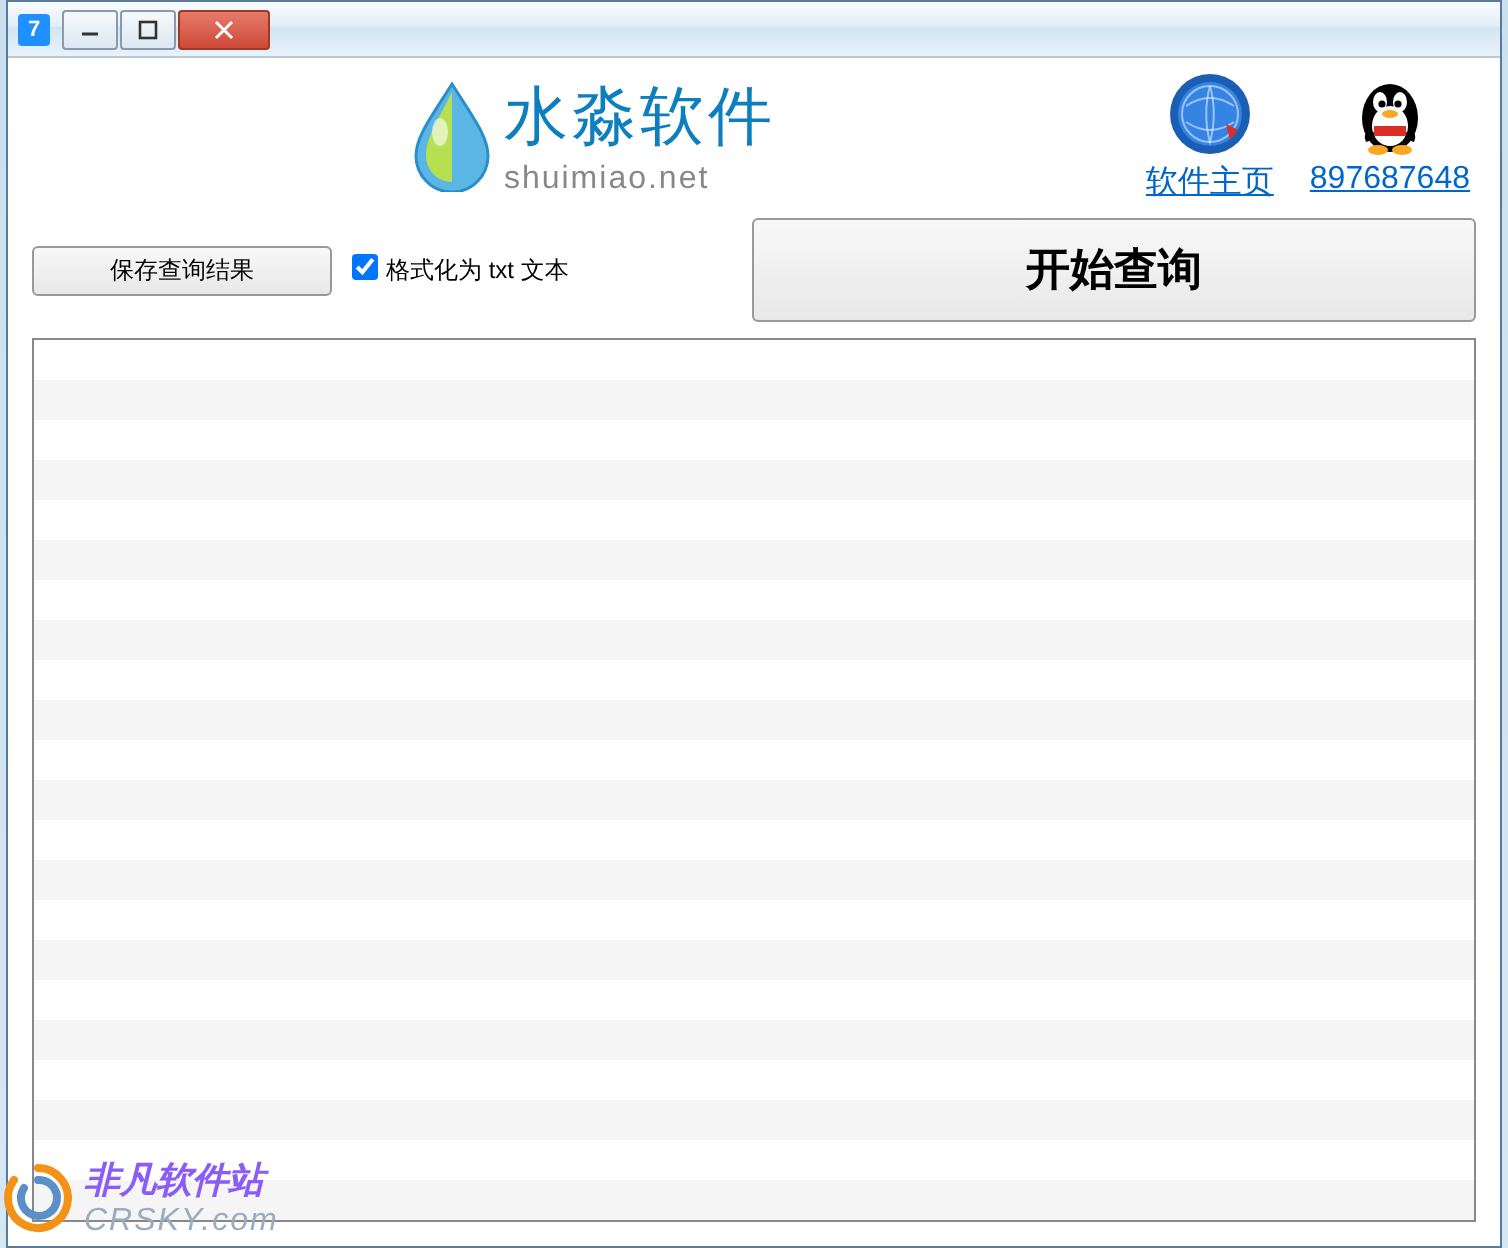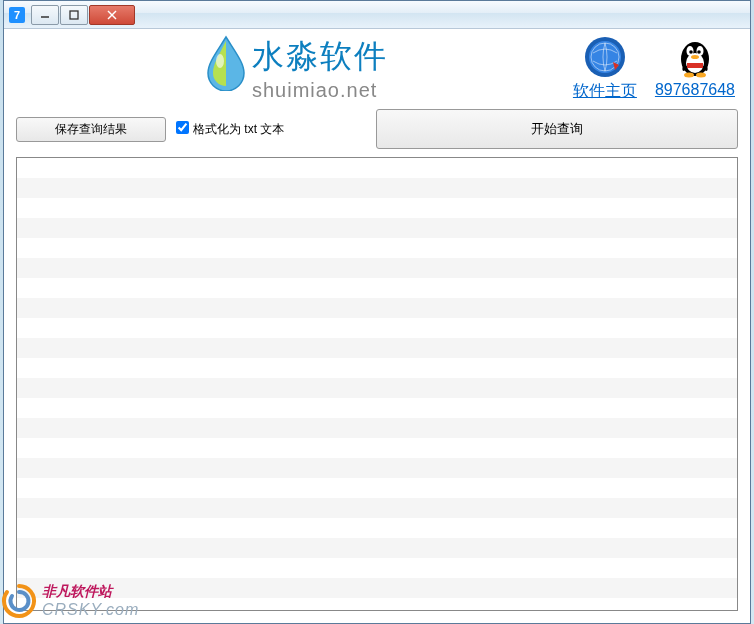--- a/index.html
+++ b/index.html
@@ -62,50 +62,50 @@
 
 .header-area {
   height: 78px;
   display: flex;
   align-items: center;
   padding: 5px 15px;
 }
 .logo-block {
   flex: 1;
   display: flex;
-  align-items: flex-start;
+  align-items: center;
   justify-content: center;
   gap: 4px;
 }
 .logo-drop {
   width: 44px; height: 56px;
   position: relative;
 }
 .logo-text { display: flex; flex-direction: column; }
 .logo-cn { font-size: 32px; color: #0d7fbf; font-weight: 500; letter-spacing: 2px; }
-.logo-en { font-size: 20px; color: #888; letter-spacing: 1px; }
+.logo-en { font-size: 16px; color: #888; letter-spacing: 1px; }
 
 .header-links { display: flex; gap: 18px; }
 .hlink { display: flex; flex-direction: column; align-items: center; gap: 2px; cursor: pointer; }
 .hlink-icon { width: 44px; height: 44px; }
 .hlink-label { color: #0066cc; font-size: 16px; text-decoration: underline; }
 .btn {
   background: linear-gradient(180deg, #f8f8f8, #e8e8e8);
   border: 1px solid #999;
   border-radius: 3px;
   padding: 3px 22px;
   cursor: pointer;
   font-size: 12px;
 }
 .btn-small { padding: 2px 6px; }
 .btn-large {
   flex: 1;
   padding: 10px 0;
-  font-size: 13px;
-  font-weight: normal;
+  font-size: 22px;
+  font-weight: bold;
 }
 .chk { display: flex; gap: 4px; cursor: pointer; }
 .chk input { width: 13px; height: 13px; }
 
 .controls-block { display: flex; padding: 2px 12px 6px; gap: 10px; align-items: stretch; }
 .left-controls { width: 350px; display: flex; gap: 6px; }
 .lc-row { display: flex; align-items: center; gap: 10px; }
 
 .table-area {
   flex: 1;
@@ -143,21 +143,21 @@
 .watermark {
   position: absolute;
   left: 0; bottom: 4px;
   display: flex;
   align-items: center;
   gap: 4px;
   pointer-events: none;
 }
 .wm-swirl { width: 38px; height: 38px; }
 .wm-text { display: flex; flex-direction: column; }
-.wm-cn { font-size: 14px; color: #be185d; font-style: italic; font-weight: bold; }
+.wm-cn { font-size: 18px; color: #8b5cf6; font-style: italic; font-weight: bold; }
 .wm-en { font-size: 16px; color: #9aadbe; font-style: italic; letter-spacing: 1px;}
 </style>
 </head>
 <body>
 
 <div class="window">
 
   <div class="titlebar">
     <div class="titlebar-icon">7</div>
     <div class="win-controls">

